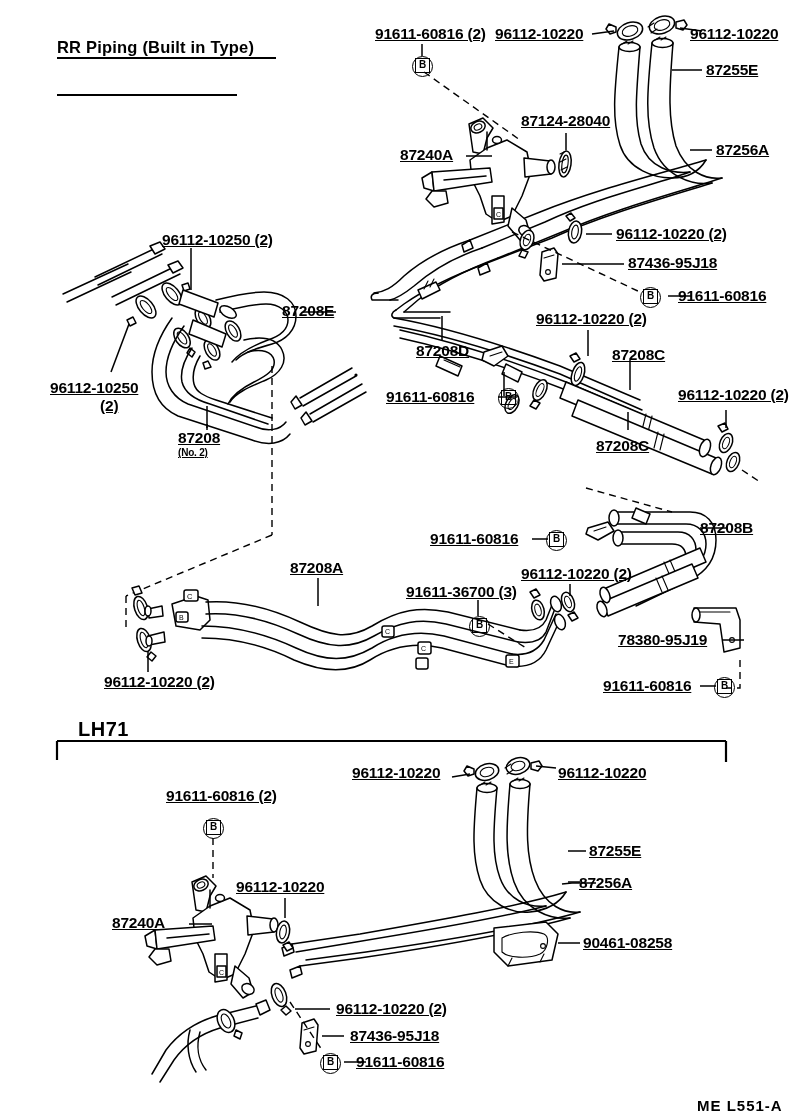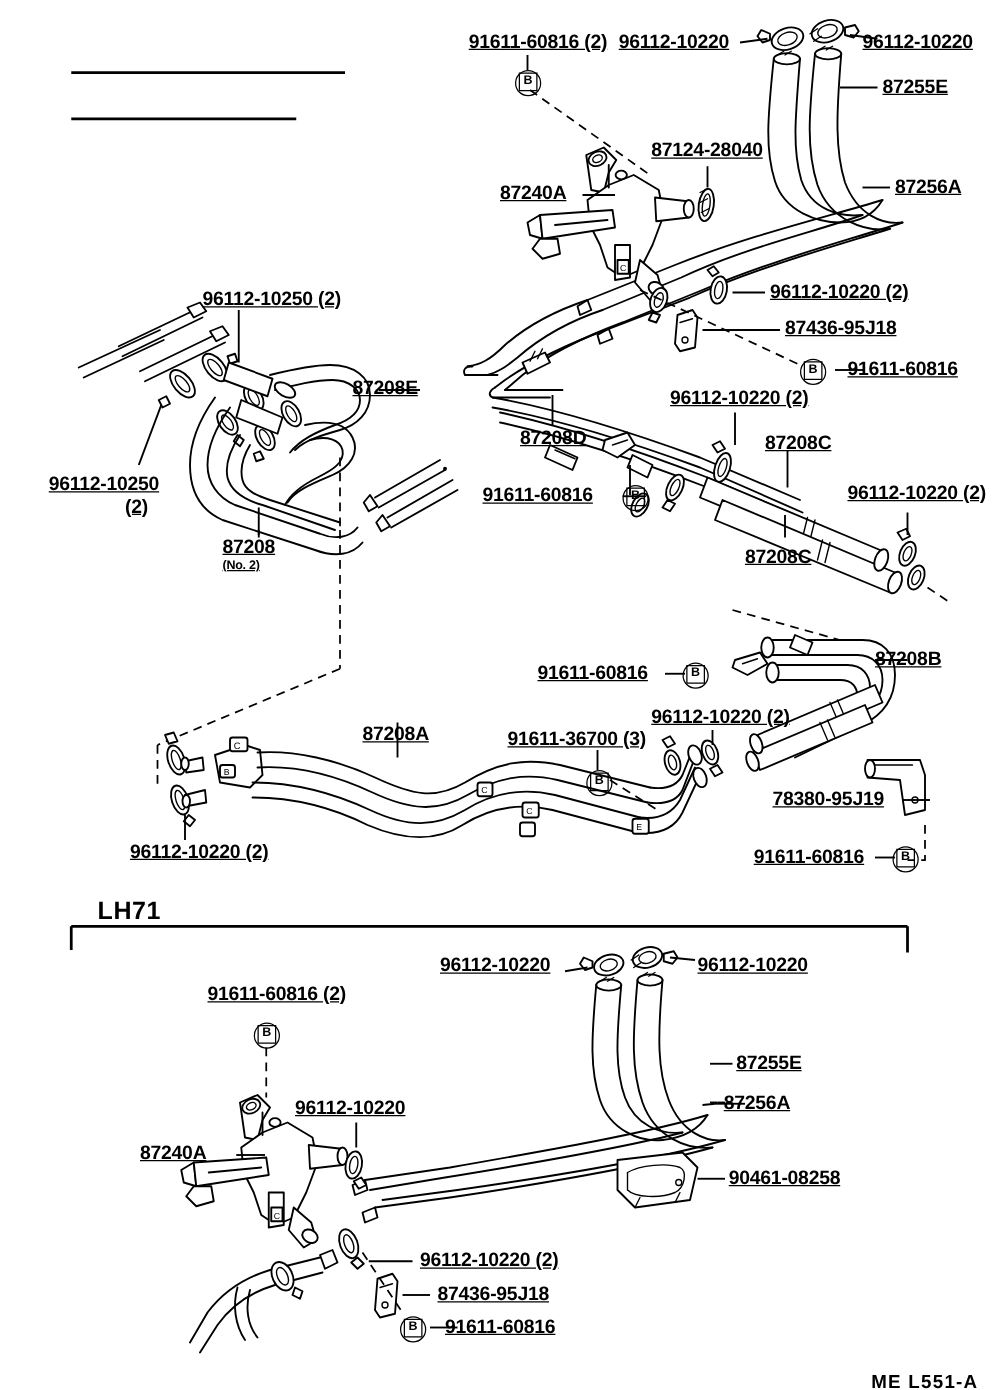--- a/index.html
+++ b/index.html
@@ -514,20 +514,21 @@
     <line class="lead" x1="562" y1="884" x2="572" y2="883"></line>
     <line class="lead" x1="596" y1="883" x2="572" y2="883"></line>
     <line class="lead" x1="189" y1="924" x2="212" y2="924"></line>
     <line class="lead" x1="285" y1="898" x2="285" y2="918"></line>
     <line class="lead" x1="558" y1="943" x2="580" y2="943"></line>
     <line class="lead" x1="295" y1="1009" x2="330" y2="1009"></line>
     <line class="lead" x1="322" y1="1036" x2="344" y2="1036"></line>
     <line class="lead" x1="344" y1="1062" x2="366" y2="1062"></line>
   </svg>
 
+  <div class="title" style="left:57px;top:38px;">RR Piping (Built in Type)</div>
 
   <div class="lbl" style="left:375px;top:26px;">91611-60816 (2)</div>
   <div class="lbl" style="left:495px;top:26px;">96112-10220</div>
   <div class="lbl" style="left:690px;top:26px;">96112-10220</div>
   <div class="lbl" style="left:706px;top:62px;">87255E</div>
   <div class="lbl" style="left:716px;top:142px;">87256A</div>
 
   <div class="circB" style="left:412px;top:56px;">
       <i>B</i>
     </div>
@@ -535,21 +536,21 @@
   <div class="lbl" style="left:400px;top:147px;">87240A</div>
   <div class="lbl" style="left:521px;top:113px;">87124-28040</div>
   <div class="lbl" style="left:616px;top:226px;">96112-10220 (2)</div>
   <div class="lbl" style="left:628px;top:255px;">87436-95J18</div>
   <div class="lbl" style="left:678px;top:288px;">91611-60816</div>
   <div class="circB" style="left:640px;top:287px;">
       <i>B</i>
     </div>
 
   <div class="lbl" style="left:128px;top:232px;margin-left:34px;">96112-10250 (2)</div>
-  <div class="lbl" style="left:39px;top:380px;">96112-10250</div>
+  <div class="lbl" style="left:50px;top:380px;">96112-10250</div>
   <div class="lbl" style="left:100px;top:398px;">(2)</div>
   <div class="lbl" style="left:282px;top:303px;">87208E</div>
   <div class="lbl" style="left:178px;top:430px;">87208</div>
   <div class="lbl sm" style="left:178px;top:448px;">(No. 2)</div>
 
   <div class="lbl" style="left:416px;top:343px;">87208D</div>
   <div class="lbl" style="left:386px;top:389px;">91611-60816</div>
   <div class="circB" style="left:498px;top:388px;">
       <i>B</i>
     </div>
@@ -567,21 +568,21 @@
   <div class="lbl" style="left:406px;top:584px;">91611-36700 (3)</div>
   <div class="circB" style="left:469px;top:616px;">
       <i>B</i>
     </div>
   <div class="lbl" style="left:618px;top:632px;">78380-95J19</div>
   <div class="lbl" style="left:603px;top:678px;">91611-60816</div>
   <div class="circB" style="left:714px;top:677px;">
       <i>B</i>
     </div>
 
-  <div class="lbl" style="left:290px;top:580px;">87208A</div>
+  <div class="lbl" style="left:290px;top:560px;">87208A</div>
   <div class="lbl" style="left:104px;top:674px;">96112-10220 (2)</div>
 
   <div class="sect" style="left:78px;top:718px;">LH71</div>
 
   <div class="lbl" style="left:352px;top:765px;">96112-10220</div>
   <div class="lbl" style="left:558px;top:765px;">96112-10220</div>
   <div class="lbl" style="left:166px;top:788px;">91611-60816 (2)</div>
   <div class="circB" style="left:203px;top:818px;">
       <i>B</i>
     </div>

